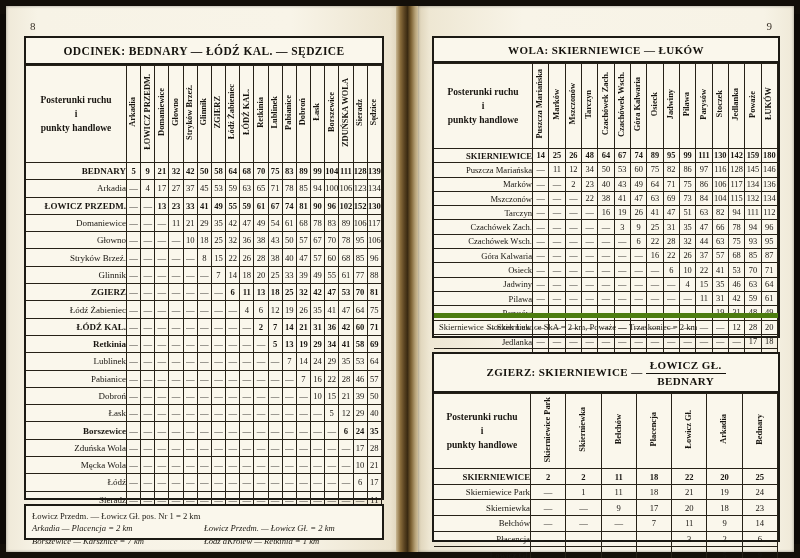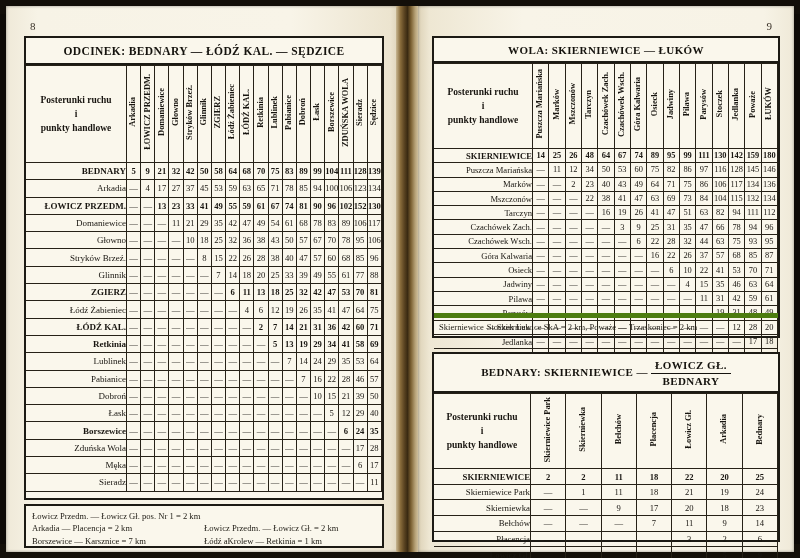--- a/index.html
+++ b/index.html
@@ -71,32 +71,32 @@
     line-height:1;
   }
   .vh.bold{font-weight:bold;}
   .hdr-stub{font-size:9.5px;line-height:1.5;text-align:center !important;padding-left:0 !important;}
 
   .note{
     font-size:8.6px;color:#1d1a13;line-height:1.45;
     font-family:"Liberation Serif",serif;
   }
   .note-row{display:flex;}
-  .note-col{flex:1;}
+  .note-col{flex:1;font-style:italic;}
 
   
   #left-frame{left:24px;top:36px;width:360px;height:464px;}
   #left-frame .tbl-title{font-size:11.5px;padding:7px 0 6px;}
   #lt-head th{height:96px;}
   #lt-head th.stub{width:100px;height:96px;}
   #left-table td{font-size:8.6px;height:16.3px;}
   #left-table td.stub{font-size:9px;}
   .bold-row{font-weight:bold;}
 
-  #left-notes{left:24px;top:504px;width:360px;height:44px;padding:4px 6px 0;}
+  #left-notes{left:24px;top:504px;width:360px;height:36px;padding:4px 6px 0;}
 
   
   #right-frame{left:432px;top:36px;width:348px;height:302px;}
   #right-frame .tbl-title{font-size:11px;padding:6px 0 5px;}
   #rt-head th{height:84px;}
   #rt-head th.stub{width:98px;}
   #right-table td{font-size:8.4px;height:13.3px;}
   #right-table td.stub{font-size:8.6px;}
   #right-note{position:absolute;left:0;right:0;bottom:0;border-top:5px solid #4d7c0f;padding:3px 5px;}
 
@@ -511,21 +511,42 @@
             <td class="dash">—</td>
             <td class="dash">—</td>
             <td class="dash">—</td>
             <td class="dash">—</td>
             <td class="dash">—</td>
             <td class="dash">—</td>
             <td>17</td>
             <td>28</td>
           </tr>
           <tr>
-            <td class="stub">Męka</td>
+            <td class="stub">Męcka  Wola</td>
+            <td class="dash">—</td>
+            <td class="dash">—</td>
+            <td class="dash">—</td>
+            <td class="dash">—</td>
+            <td class="dash">—</td>
+            <td class="dash">—</td>
+            <td class="dash">—</td>
+            <td class="dash">—</td>
+            <td class="dash">—</td>
+            <td class="dash">—</td>
+            <td class="dash">—</td>
+            <td class="dash">—</td>
+            <td class="dash">—</td>
+            <td class="dash">—</td>
+            <td class="dash">—</td>
+            <td class="dash">—</td>
+            <td>10</td>
+            <td>21</td>
+          </tr>
+          <tr>
+            <td class="stub">Łódź</td>
             <td class="dash">—</td>
             <td class="dash">—</td>
             <td class="dash">—</td>
             <td class="dash">—</td>
             <td class="dash">—</td>
             <td class="dash">—</td>
             <td class="dash">—</td>
             <td class="dash">—</td>
             <td class="dash">—</td>
             <td class="dash">—</td>
@@ -873,21 +894,21 @@
             <td class="dash">—</td>
             <td>2</td>
           </tr>
         </tbody>
     </table>
     <div class="note" id="right-note">Skierniewice — Skierniewice SkA = 2 km, Poważe — Trzaskoniec = 2 km</div>
   </div>
 
   <div class="frame" id="right-frame2">
     <div class="tbl-title">
-      <span>BEDNARY: SKIERNIEWICE —</span>
+      <span>ZGIERZ: SKIERNIEWICE —</span>
       <span class="title-frac">
         <span class="num">ŁOWICZ GŁ.</span>
         <span class="den">BEDNARY</span>
       </span>
     </div>
     <table class="grid" id="right-table2">
       <thead id="rt2-head">
           <tr>
             <th class="stub hdr-stub">
               <div>Posterunki  ruchu</div>

